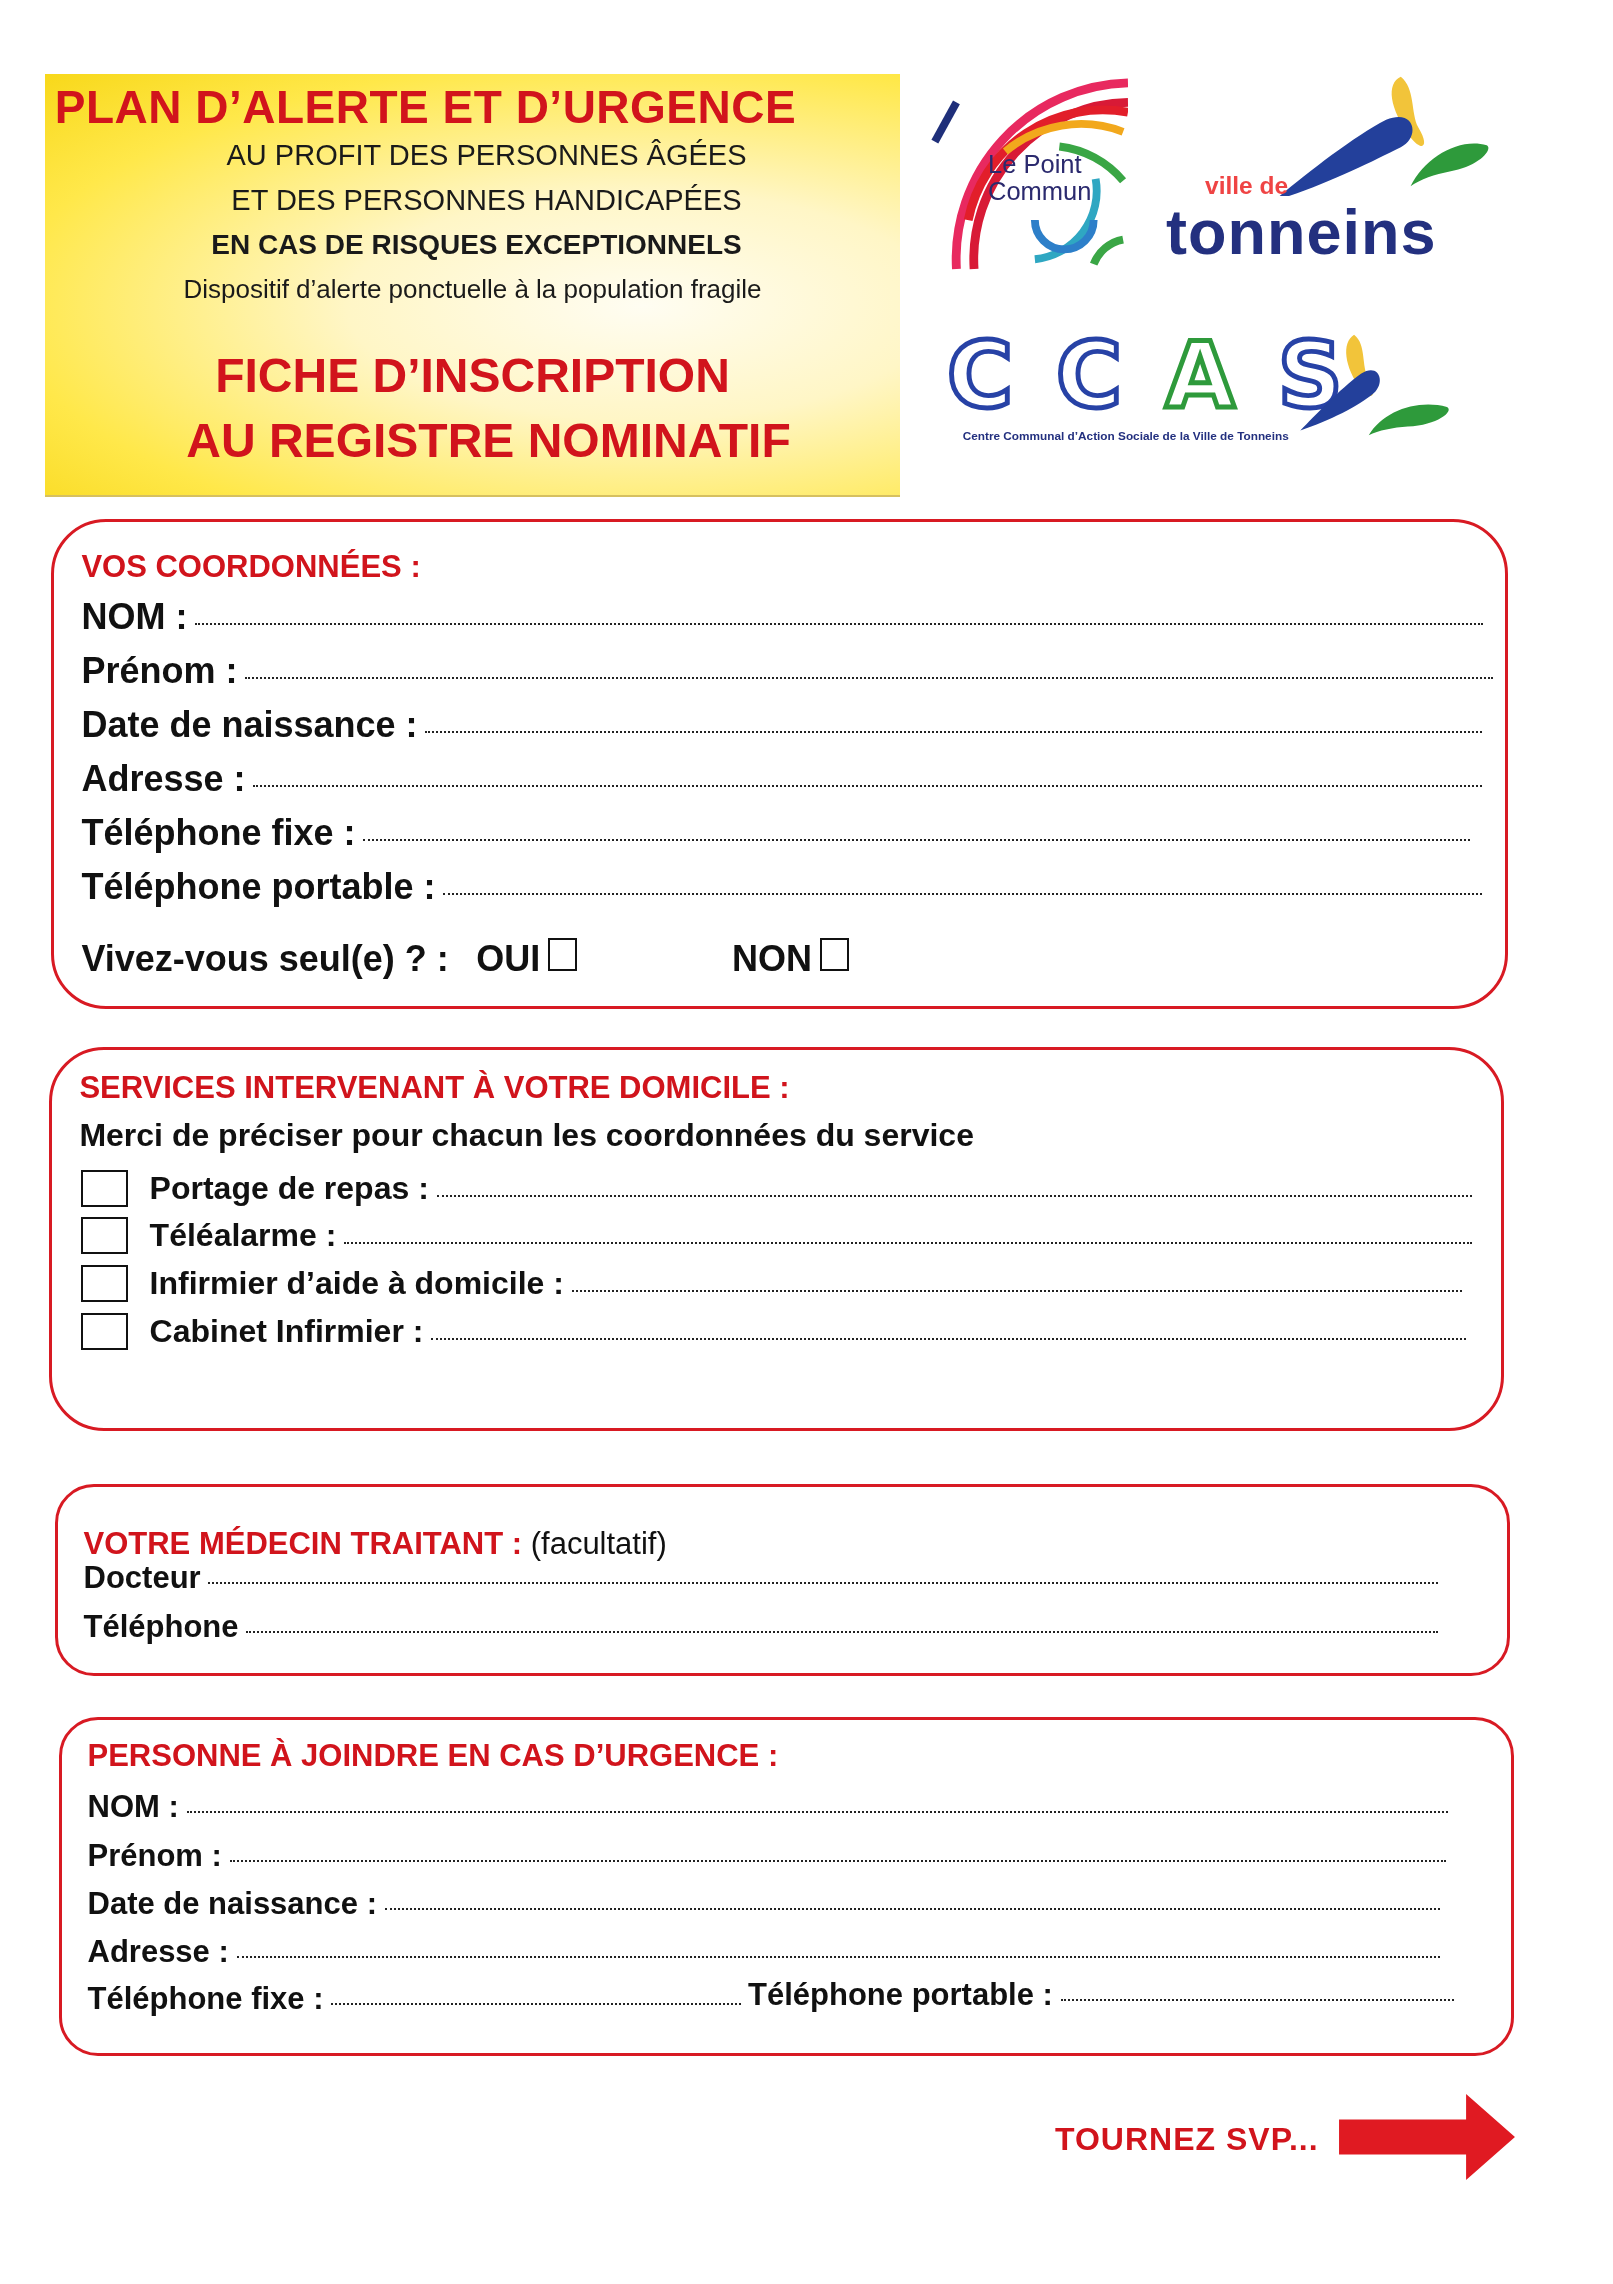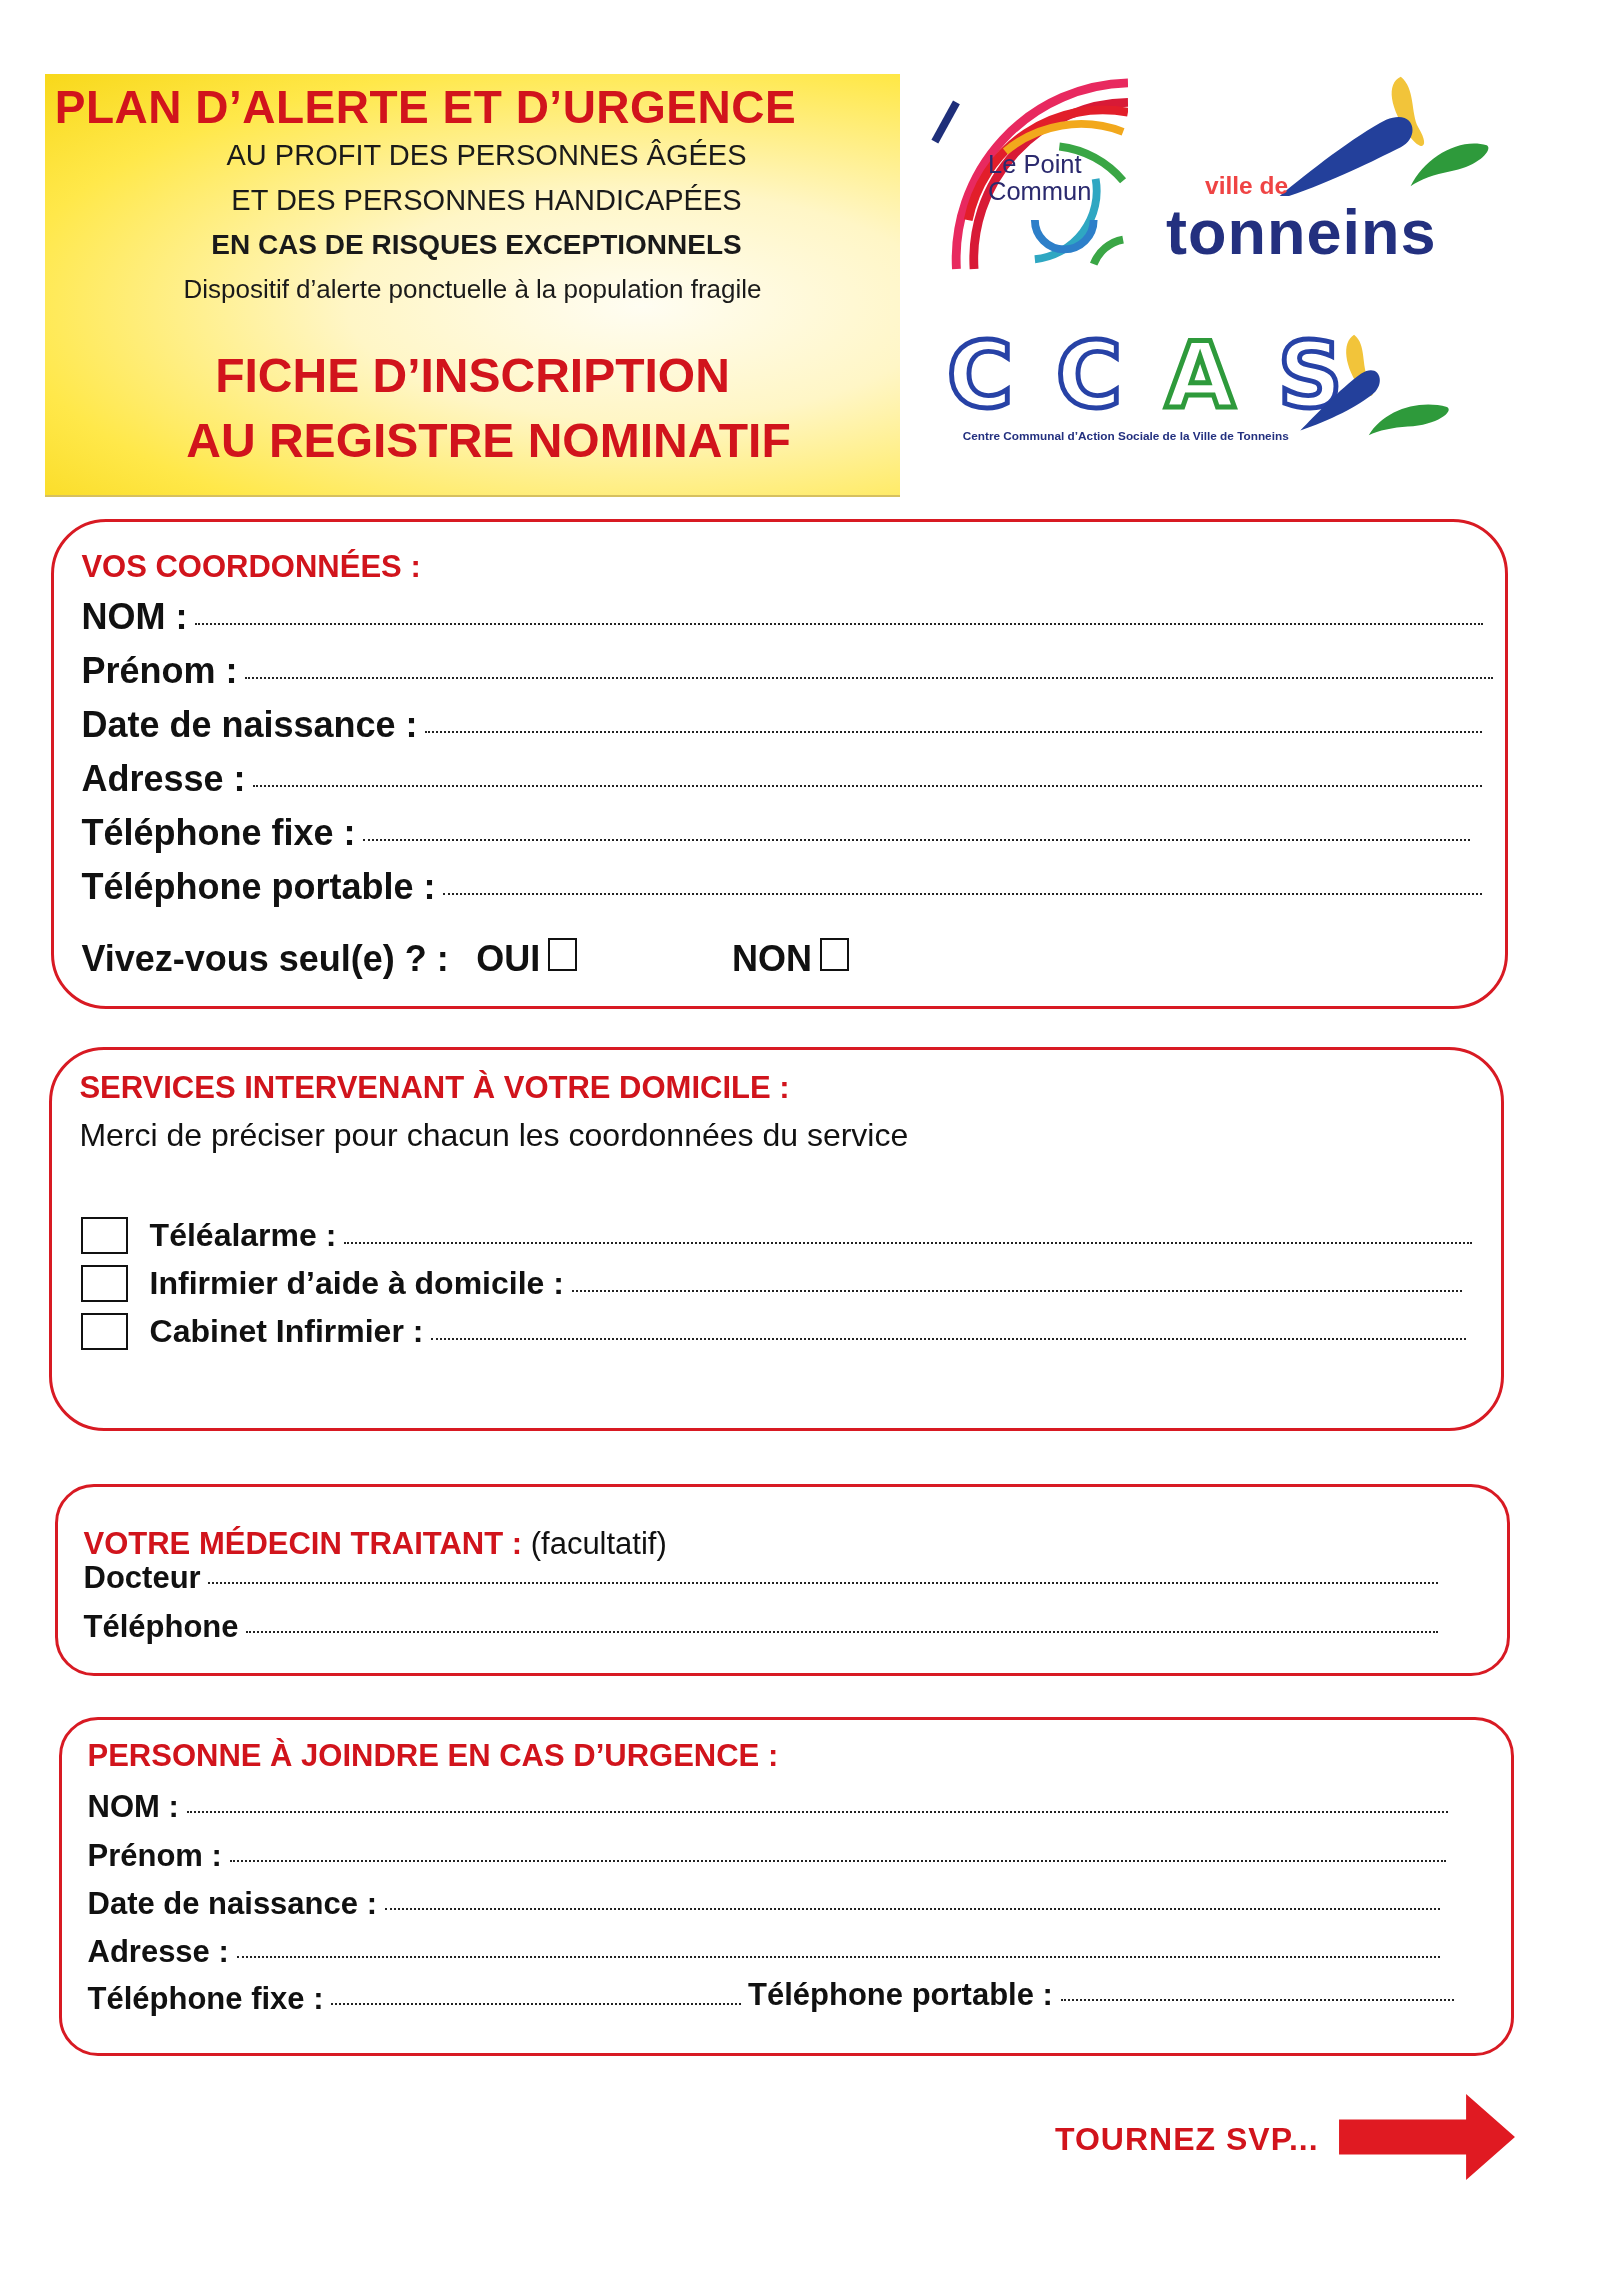--- a/index.html
+++ b/index.html
@@ -136,21 +136,26 @@
     <span>Vivez-vous seul(e) ? :</span>
     <span style="margin-left:27.4px">OUI</span>
     <span class="cb cb-small"></span>
     <span style="margin-left:155px">NON</span>
     <span class="cb cb-small"></span>
   </div>
 </div>
 
 <div class="section s2">
   <div class="sec-title" style="left:27.4px;top:19.6px;">SERVICES INTERVENANT À VOTRE DOMICILE :</div>
-  <div class="field" style="left:27.4px;top:67px;font-size:32px;font-weight:normal;">Merci de préciser pour chacun les coordonnées du service</div>
+  <div class="field" style="left:27.4px;top:67px;font-size:32px;font-weight:bold;">Merci de préciser pour chacun les coordonnées du service</div>
+  <div class="svc-row" style="top:120px;right:29px;">
+    <span class="cb cb-big"></span>
+    <span class="lbl">Portage de repas  :</span>
+    <span class="dots"></span>
+  </div>
   <div class="svc-row" style="top:167px;right:29px;">
     <span class="cb cb-big"></span>
     <span class="lbl">Téléalarme :</span>
     <span class="dots"></span>
   </div>
   <div class="svc-row" style="top:215px;right:39px;">
     <span class="cb cb-big"></span>
     <span class="lbl">Infirmier d’aide à domicile  :</span>
     <span class="dots"></span>
   </div>

